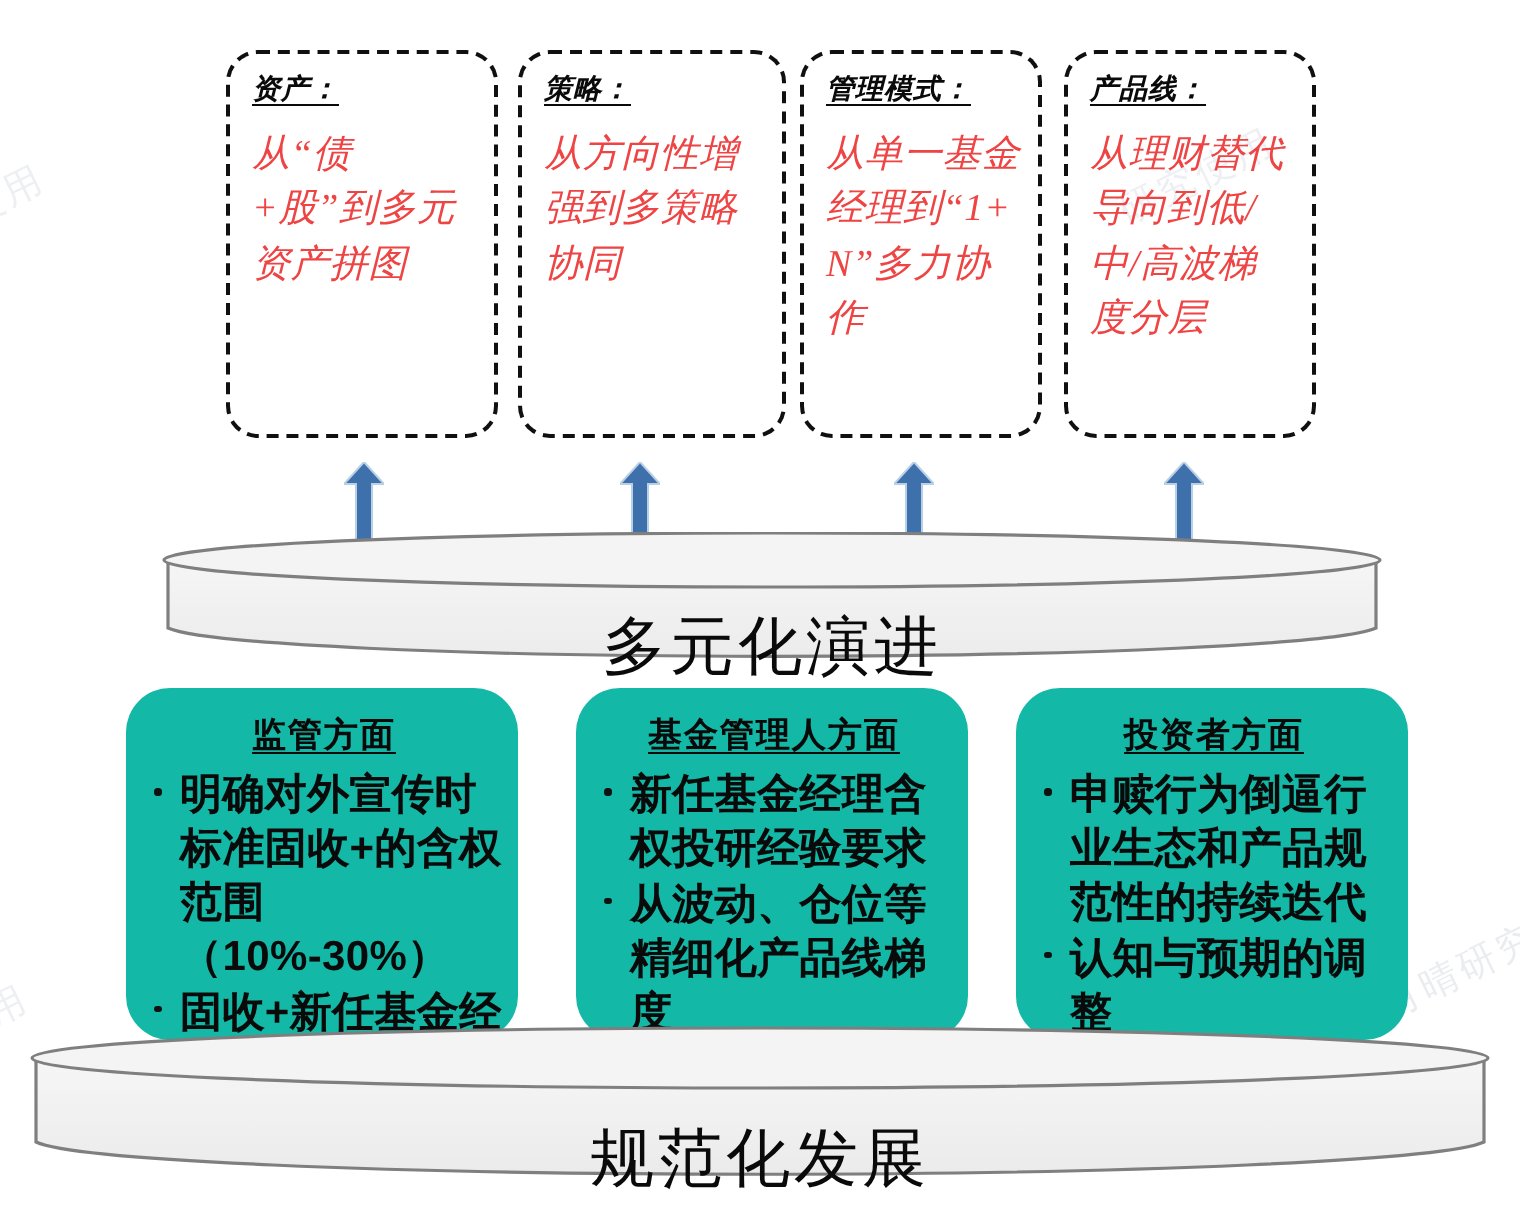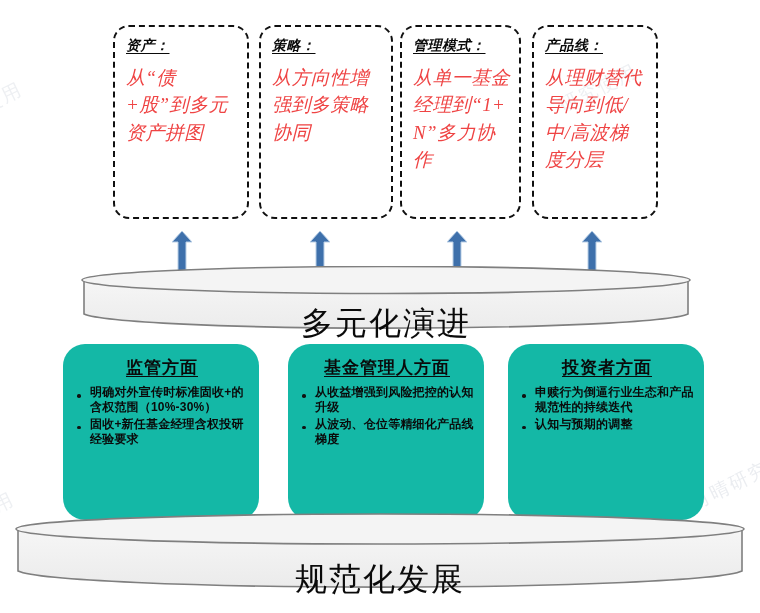--- a/index.html
+++ b/index.html
@@ -100,21 +100,21 @@
     margin:2px 0 6px 0;
     white-space:nowrap;
   }
   ul.blue-list{
     list-style:none;
     margin:0;padding:0;
   }
   ul.blue-list li{
     position:relative;
     padding-left:17px;
-    font-size:12px;
+    font-size:21px;
     line-height:1.28;
     color:#0a0a0a;
     font-weight:bold;
     margin-bottom:1px;
     letter-spacing:.2px;
   }
   ul.blue-list li:before{
     content:"";
     position:absolute;
     left:4px;top:9px;
@@ -195,21 +195,21 @@
     <div class="blue-title">监管方面</div>
     <ul class="blue-list">
       <li>明确对外宣传时标准固收+的含权范围（10%-30%）</li>
       <li>固收+新任基金经理含权投研经验要求</li>
     </ul>
   </div>
 
   <div class="bluebox" style="left:288px;top:344px;width:196px;height:176px;">
     <div class="blue-title">基金管理人方面</div>
     <ul class="blue-list">
-      <li>从收益增强到风险把控的认知升级</li>
+      <li>新任基金经理含权投研经验要求</li>
       <li>从波动、仓位等精细化产品线梯度</li>
     </ul>
   </div>
 
   <div class="bluebox" style="left:508px;top:344px;width:196px;height:176px;">
     <div class="blue-title">投资者方面</div>
     <ul class="blue-list">
       <li>申赎行为倒逼行业生态和产品规范性的持续迭代</li>
       <li>认知与预期的调整</li>
     </ul>

